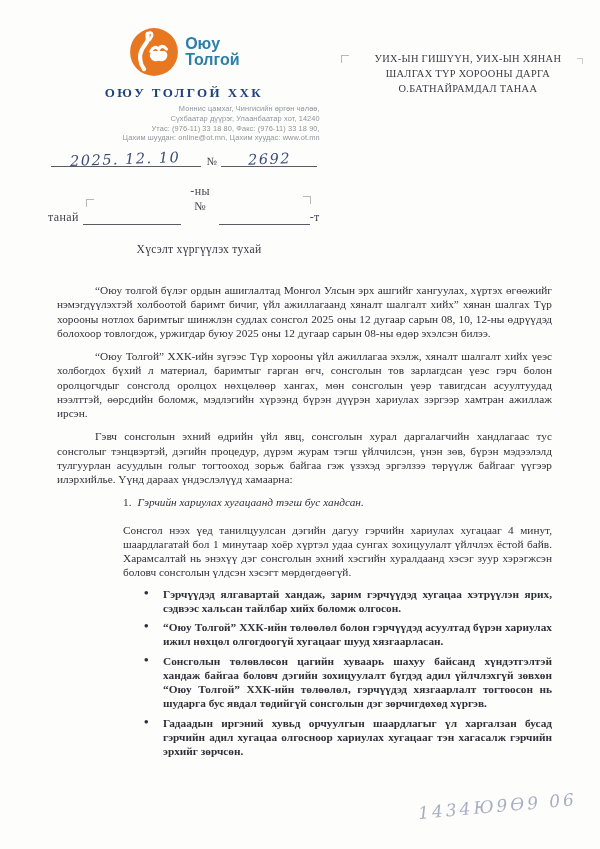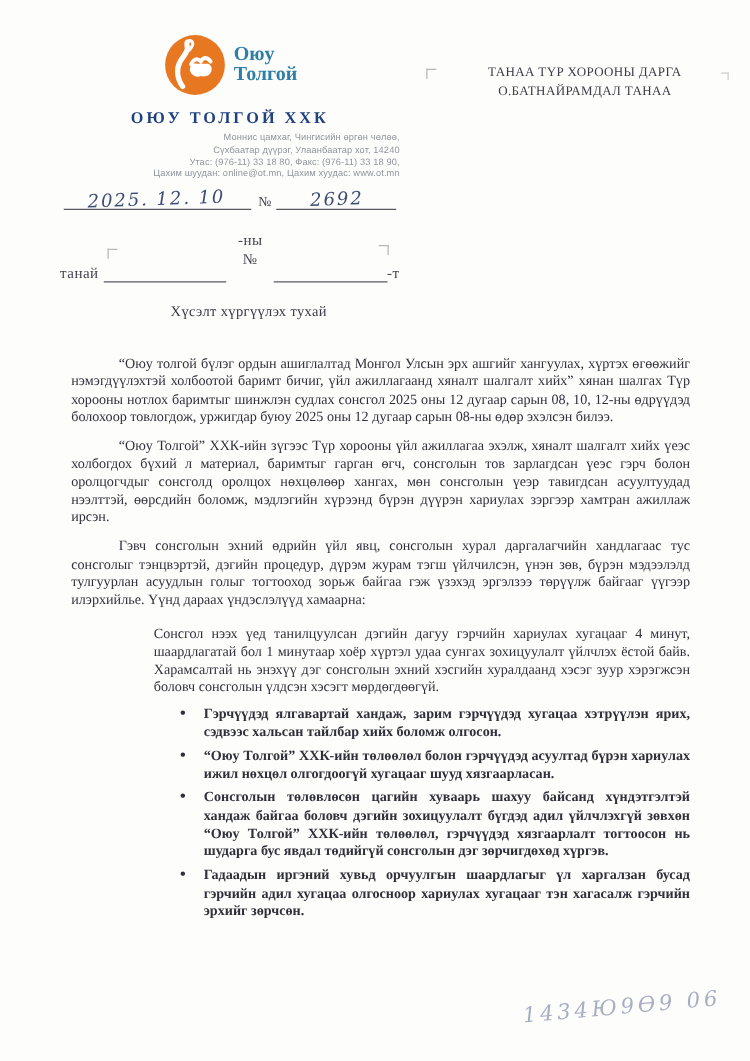--- a/index.html
+++ b/index.html
@@ -7,21 +7,21 @@
     width:600px;height:849px;margin:0 auto;background:#fdfdfc;
     position:relative;overflow:hidden;
     font-family:"Liberation Serif",serif;color:#30303a;
   }
   
   .header{display:flex;padding:26px 18px 0 48px;}
   .left-col{width:300px;text-align:center;}
   .logo{display:inline-flex;align-items:flex-start;gap:5px;}
   .logo-icon{width:52px;height:52px;flex:0 0 auto;}
   .brand{display:flex;flex-direction:column;align-items:flex-start;padding-top:10px;
-         font-family:Liberation Serif, serif;font-weight:bold;font-size:16px;line-height:16px;}
+         font-family:Liberation Sans, sans-serif;font-weight:bold;font-size:16px;line-height:16px;}
   .company-name{margin-top:3px;font-weight:bold;font-size:13px;letter-spacing:2.4px;}
   .address{margin-top:3px;font-family:"Liberation Sans",sans-serif;font-size:7.4px;line-height:9.8px;letter-spacing:0.1px;text-align:right;}
   .ref-row{margin-top:7px;display:flex;align-items:flex-end;justify-content:center;font-size:11px;color:#43434d;}
   .uline{display:inline-block;border-bottom:1px solid #5a5a64;text-align:center;}
   .seg-date{width:150px;}
   .seg-num{width:96px;}
   .hand{font-family:"DejaVu Serif",serif;font-style:italic;font-size:14.5px;letter-spacing:1.5px;
         display:inline-block;transform:rotate(-2deg) translateY(1px);}
   .no-sym{margin:0 4px 0 6px;font-size:11px;color:#43434d;}
   .yourref-row{margin-top:6px;display:flex;align-items:flex-end;justify-content:center;font-size:12px;color:#44444e;letter-spacing:0.4px;}
@@ -100,35 +100,39 @@
       <div class="yourref-row">
         <span>танай</span>
         <span class="uline seg-a"></span>
         <span class="yourref-mid">-ны №</span>
         <span class="uline seg-b"></span>
         <span>-т</span>
       </div>
     </div>
     <div class="right-col">
       <div class="recipient">
-        <div>ТАНАА ТҮР ХОРООНЫ ДАРГА</div>
+        <div>УИХ-ЫН ГИШҮҮН, УИХ-ЫН ХЯНАН</div>
+        <div>ШАЛГАХ ТҮР ХОРООНЫ ДАРГА</div>
         <div>О.БАТНАЙРАМДАЛ ТАНАА</div>
       </div>
     </div>
   </div>
 
   <div class="subject-wrap">
     <span class="subject">Хүсэлт хүргүүлэх тухай</span>
   </div>
 
   <div class="body">
     <p class="para">“Оюу толгой бүлэг ордын ашиглалтад Монгол Улсын эрх ашгийг хангуулах, хүртэх өгөөжийг нэмэгдүүлэхтэй холбоотой баримт бичиг, үйл ажиллагаанд хяналт шалгалт хийх” хянан шалгах Түр хорооны нотлох баримтыг шинжлэн судлах сонсгол 2025 оны 12 дугаар сарын 08, 10, 12-ны өдрүүдэд болохоор товлогдож, уржигдар буюу 2025 оны 12 дугаар сарын 08-ны өдөр эхэлсэн билээ.</p>
     <p class="para">“Оюу Толгой” ХХК-ийн зүгээс Түр хорооны үйл ажиллагаа эхэлж, хяналт шалгалт хийх үеэс холбогдох бүхий л материал, баримтыг гарган өгч, сонсголын тов зарлагдсан үеэс гэрч болон оролцогчдыг сонсголд оролцох нөхцөлөөр хангах, мөн сонсголын үеэр тавигдсан асуултуудад нээлттэй, өөрсдийн боломж, мэдлэгийн хүрээнд бүрэн дүүрэн хариулах зэргээр хамтран ажиллаж ирсэн.</p>
     <p class="para">Гэвч сонсголын эхний өдрийн үйл явц, сонсголын хурал даргалагчийн хандлагаас тус сонсголыг тэнцвэртэй, дэгийн процедур, дүрэм журам тэгш үйлчилсэн, үнэн зөв, бүрэн мэдээлэлд тулгуурлан асуудлын голыг тогтооход зорьж байгаа гэж үзэхэд эргэлзээ төрүүлж байгааг үүгээр илэрхийлье. Үүнд дараах үндэслэлүүд хамаарна:</p>
 
+    <div class="item-line">
+      <span class="item-num">1.</span><span class="item-title">Гэрчийн хариулах хугацаанд тэгш бус хандсан.</span>
+    </div>
 
     <p class="sub-para">Сонсгол нээх үед танилцуулсан дэгийн дагуу гэрчийн хариулах хугацааг 4 минут, шаардлагатай бол 1 минутаар хоёр хүртэл удаа сунгах зохицуулалт үйлчлэх ёстой байв. Харамсалтай нь энэхүү дэг сонсголын эхний хэсгийн хуралдаанд хэсэг зуур хэрэгжсэн боловч сонсголын үлдсэн хэсэгт мөрдөгдөөгүй.</p>
 
     <div class="bullets">
       <div class="bullet">Гэрчүүдэд ялгавартай хандаж, зарим гэрчүүдэд хугацаа хэтрүүлэн ярих, сэдвээс хальсан тайлбар хийх боломж олгосон.</div>
       <div class="bullet">“Оюу Толгой” ХХК-ийн төлөөлөл болон гэрчүүдэд асуултад бүрэн хариулах ижил нөхцөл олгогдоогүй хугацааг шууд хязгаарласан.</div>
       <div class="bullet">Сонсголын төлөвлөсөн цагийн хуваарь шахуу байсанд хүндэтгэлтэй хандаж байгаа боловч дэгийн зохицуулалт бүгдэд адил үйлчлэхгүй зөвхөн “Оюу Толгой” ХХК-ийн төлөөлөл, гэрчүүдэд хязгаарлалт тогтоосон нь шударга бус явдал төдийгүй сонсголын дэг зөрчигдөхөд хүргэв.</div>
       <div class="bullet">Гадаадын иргэний хувьд орчуулгын шаардлагыг үл харгалзан бусад гэрчийн адил хугацаа олгосноор хариулах хугацааг тэн хагасалж гэрчийн эрхийг зөрчсөн.</div>
     </div>
   </div>

